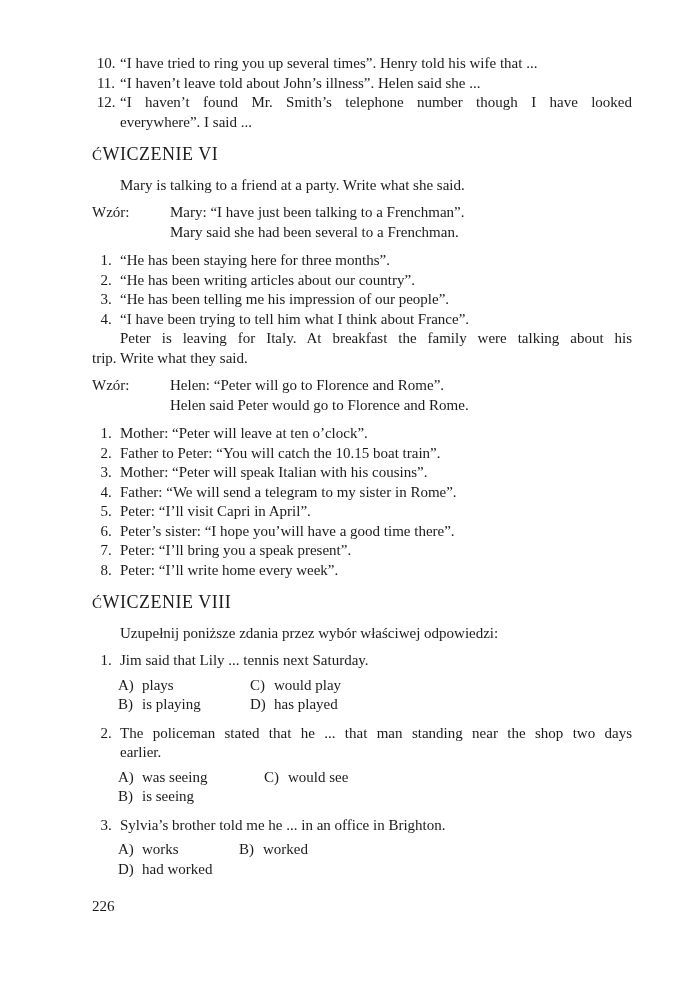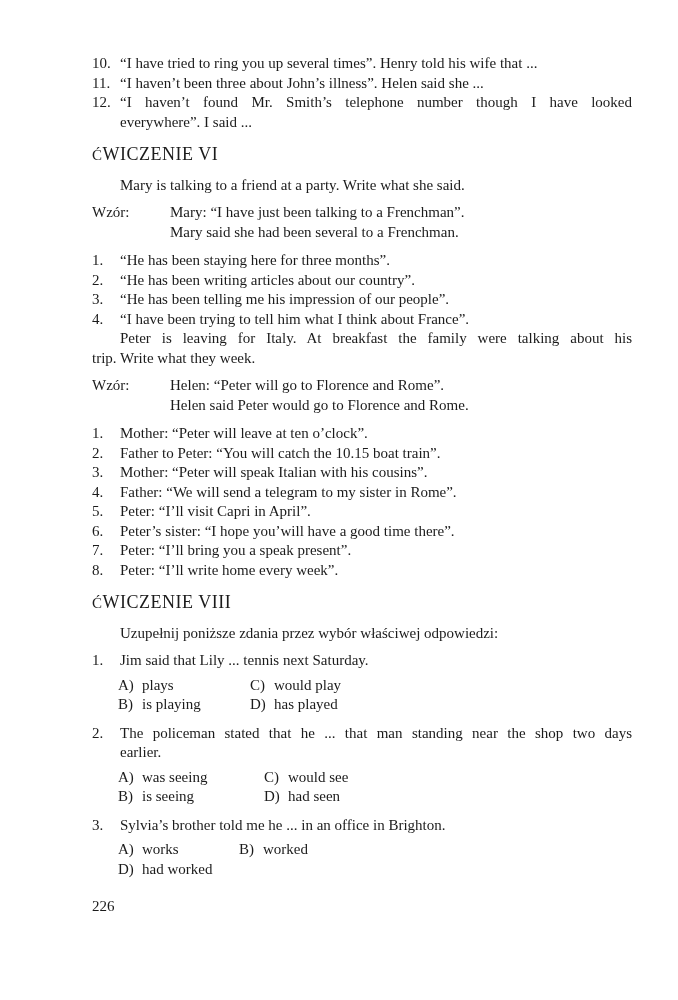--- a/index.html
+++ b/index.html
@@ -10,21 +10,21 @@
     padding: 54px 46px 0 92px;
     background: #ffffff;
     font-family: "Liberation Serif", "DejaVu Serif", serif;
     font-size: 15px;
     line-height: 19.5px;
     color: #1b1b1b;
     overflow: hidden;
   }
   .list { margin: 0; }
   .item { display: flex; }
-  .item .num { flex: 0 0 28px; }
+  .item .num { flex: 0 0 28px; text-align: center; }
   .item .txt { flex: 1; }
   .line { display: block; }
   .jline { display: block; text-align: justify; text-align-last: justify; }
   .heading {
     font-size: 18px;
     letter-spacing: 0.5px;
     margin: 13px 0 10px;
     font-weight: normal;
   }
   .heading::first-letter { font-size: 15px; }
@@ -44,21 +44,21 @@
 
 <div class="page">
 
   <div class="list">
     <div class="item">
       <span class="num">10.</span>
       <span class="txt">“I have tried to ring you up several times”. Henry told his wife that ...</span>
     </div>
     <div class="item">
       <span class="num">11.</span>
-      <span class="txt">“I haven’t been three about John’s illness”. Helen said she ...</span>
+      <span class="txt">“I haven’t leave told about John’s illness”. Helen said she ...</span>
     </div>
     <div class="item">
       <span class="num">12.</span>
       <span class="txt">
         <span class="jline">“I haven’t found Mr. Smith’s telephone number though I have looked</span>
         <span class="line">everywhere”. I said ...</span>
       </span>
     </div>
   </div>
 
@@ -85,21 +85,21 @@
       <span class="txt">“He has been telling me his impression of our people”.</span>
     </div>
     <div class="item">
       <span class="num">4.</span>
       <span class="txt">“I have been trying to tell him what I think about France”.</span>
     </div>
   </div>
 
   <div class="intro2">
     <span class="jline">Peter is leaving for Italy. At breakfast the family were talking about his</span>
-    <span class="line">trip. Write what they week.</span>
+    <span class="line">trip. Write what they said.</span>
   </div>
   <div class="wzor">
     <span class="wzor-label">Wzór:</span>
     <span class="wzor-body">
       <span class="line">Helen: “Peter will go to Florence and Rome”.</span>
       <span class="line">Helen said Peter would go to Florence and Rome.</span>
     </span>
   </div>
   <div class="list">
     <div class="item">
@@ -171,23 +171,20 @@
     <div class="options" style="grid-template-columns:146px auto">
       <div class="opt">
         <span class="opt-key">A)</span><span>was seeing</span>
       </div>
       <div class="opt">
         <span class="opt-key">C)</span><span>would see</span>
       </div>
       <div class="opt">
         <span class="opt-key">B)</span><span>is seeing</span>
       </div>
-      <div class="opt">
-        <span class="opt-key">D)</span><span>had seen</span>
-      </div>
     </div>
   </div>
 
   <div class="question">
     <div class="item">
       <span class="num">3.</span>
       <span class="txt">Sylvia’s brother told me he ... in an office in Brighton.</span>
     </div>
     <div class="options" style="grid-template-columns:121px auto">
       <div class="opt">

